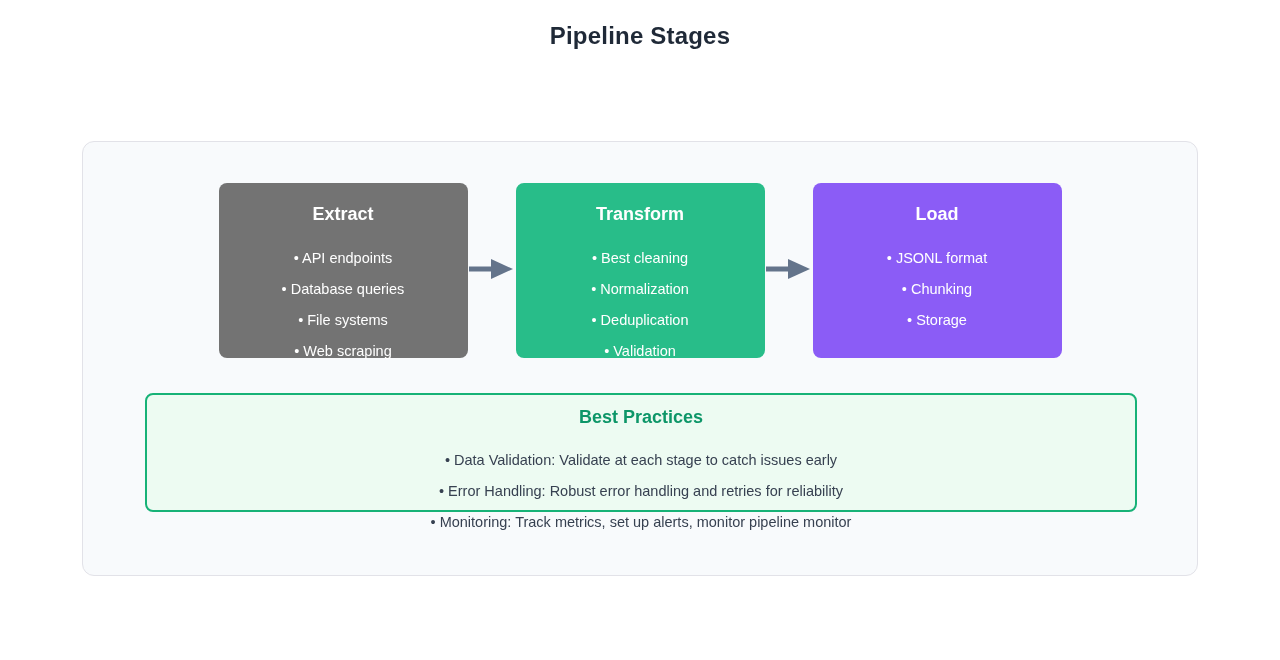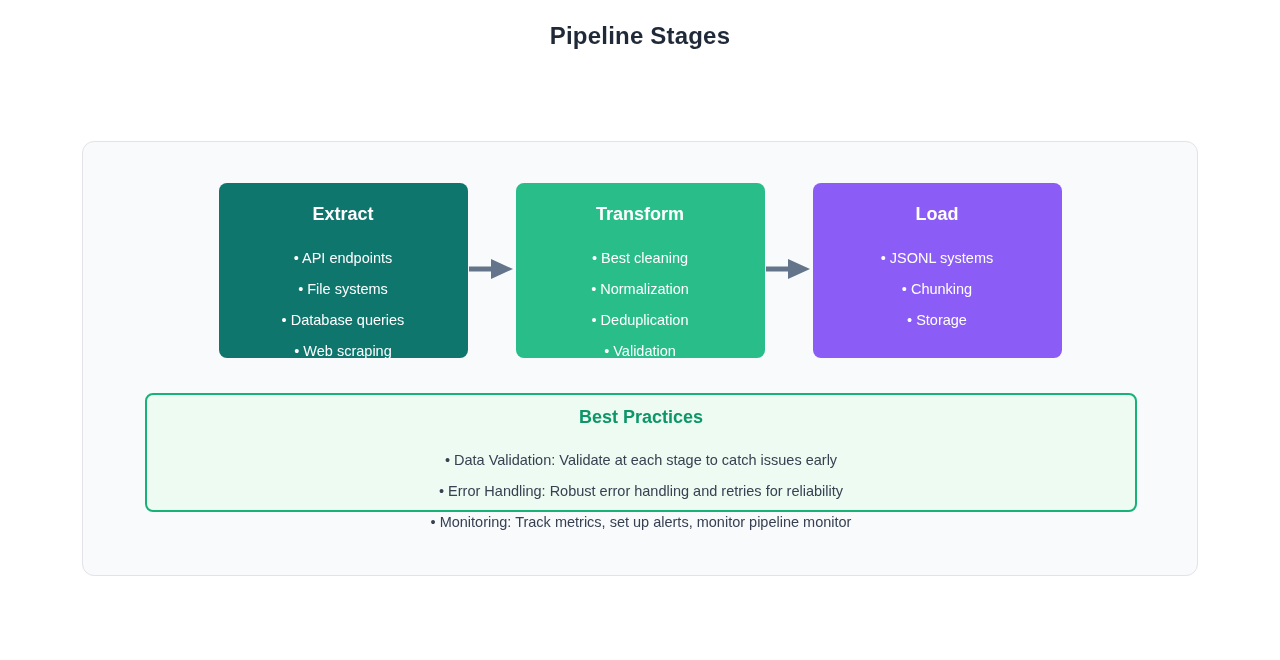--- a/index.html
+++ b/index.html
@@ -52,21 +52,21 @@
   .stage-card {
     width: 249px;
     height: 175px;
     margin-top: 41px;
     border-radius: 8px;
     box-sizing: border-box;
     padding-top: 20px;
     text-align: center;
     overflow: visible;
   }
-  .stage-card.extract  { background: #0f766e; }
+  .stage-card.extract  { background: #737373; }
   .stage-card.transform{ background: #28bd89; }
   .stage-card.load     { background: #8b5cf6; }
 
   .stage-title {
     font-size: 18px;
     font-weight: bold;
     color: #ffffff;
     line-height: 22px;
     margin-bottom: 18px;
   }
@@ -126,22 +126,22 @@
 <h1 id="page-title">Pipeline Stages</h1>
 
 <div id="diagram-container">
 
   <div id="stage-row">
 
     <div class="stage-card extract">
       <div class="stage-title">Extract</div>
       <div class="stage-items">
         <div class="stage-item">• API endpoints</div>
+        <div class="stage-item">• Database queries</div>
         <div class="stage-item">• File systems</div>
-        <div class="stage-item">• Database queries</div>
         <div class="stage-item">• Web scraping</div>
       </div>
     </div>
 
     <div class="arrow">
       <span>
         <svg width="46" height="22" viewBox="0 0 46 22" xmlns="http://www.w3.org/2000/svg">
           <rect x="0" y="8.5" width="26" height="5" fill="#64748b"></rect>
           <polygon points="22,1 44,11 22,21" fill="#64748b"></polygon>
         </svg>
@@ -163,21 +163,21 @@
         <svg width="46" height="22" viewBox="0 0 46 22" xmlns="http://www.w3.org/2000/svg">
           <rect x="0" y="8.5" width="26" height="5" fill="#64748b"></rect>
           <polygon points="22,1 44,11 22,21" fill="#64748b"></polygon>
         </svg>
       </span>
     </div>
 
     <div class="stage-card load">
       <div class="stage-title">Load</div>
       <div class="stage-items">
-        <div class="stage-item">• JSONL systems</div>
+        <div class="stage-item">• JSONL format</div>
         <div class="stage-item">• Chunking</div>
         <div class="stage-item">• Storage</div>
       </div>
     </div>
 
   </div>
 
   <div id="best-practices">
     <div id="best-practices-title">Best Practices</div>
     <div class="practice-item">• Data Validation: Validate at each stage to catch issues early</div>

